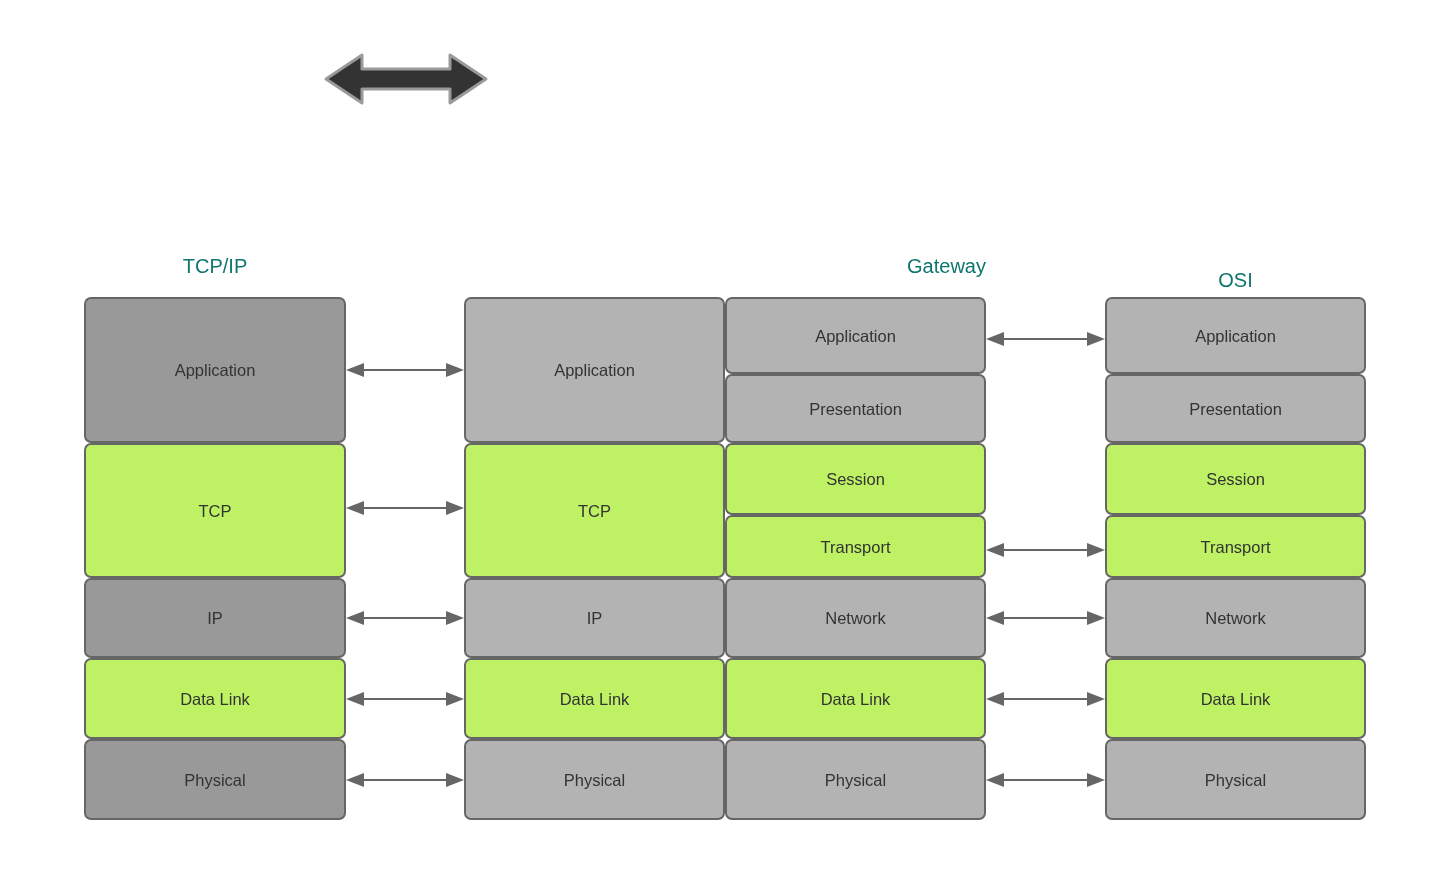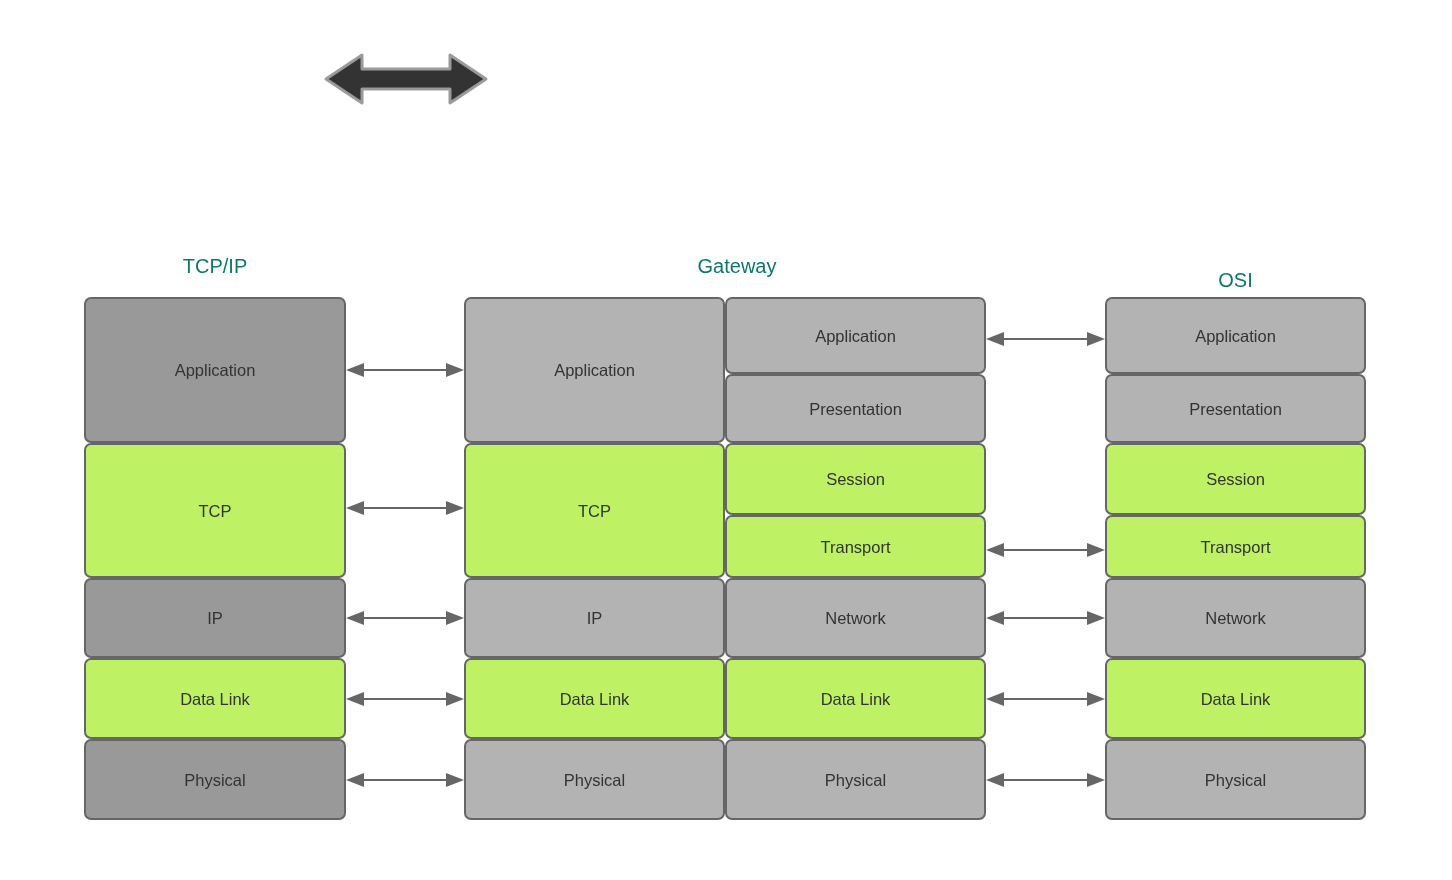--- a/index.html
+++ b/index.html
@@ -73,21 +73,21 @@
 
 <div id="canvas">
 
   <div class="block-arrow">
     <svg width="168" height="62" viewBox="0 0 168 62" xmlns="http://www.w3.org/2000/svg">
       <path d="M 4 31 L 40 7 L 40 21 L 128 21 L 128 7 L 164 31 L 128 55 L 128 41 L 40 41 L 40 55 Z" fill="#333333" stroke="#9a9a9a" stroke-width="3" stroke-linejoin="round"></path>
     </svg>
   </div>
 
   <div class="stack-title" style="left:84px; top:256px; width:262px;">TCP/IP</div>
-  <div class="stack-title" style="left:476px; top:256px; width:522px;">Gateway</div>
+  <div class="stack-title" style="left:464px; top:256px; width:522px;text-align:right;">Gateway</div>
   <div class="stack-title" style="left:1105px; top:270px; width:261px;">OSI</div>
 
   <div class="stack" style="left:84px; top:297px; width:262px; height:523px;">
     <div class="layer shade-dark" style="left:0; top:0;   width:262px; height:146px;">Application</div>
     <div class="layer shade-white" style="left:0; top:146px; width:262px; height:135px;">TCP</div>
     <div class="layer shade-dark" style="left:0; top:281px; width:262px; height:80px;">IP</div>
     <div class="layer shade-white" style="left:0; top:361px; width:262px; height:81px;">Data Link</div>
     <div class="layer shade-dark" style="left:0; top:442px; width:262px; height:81px;">Physical</div>
   </div>
 

